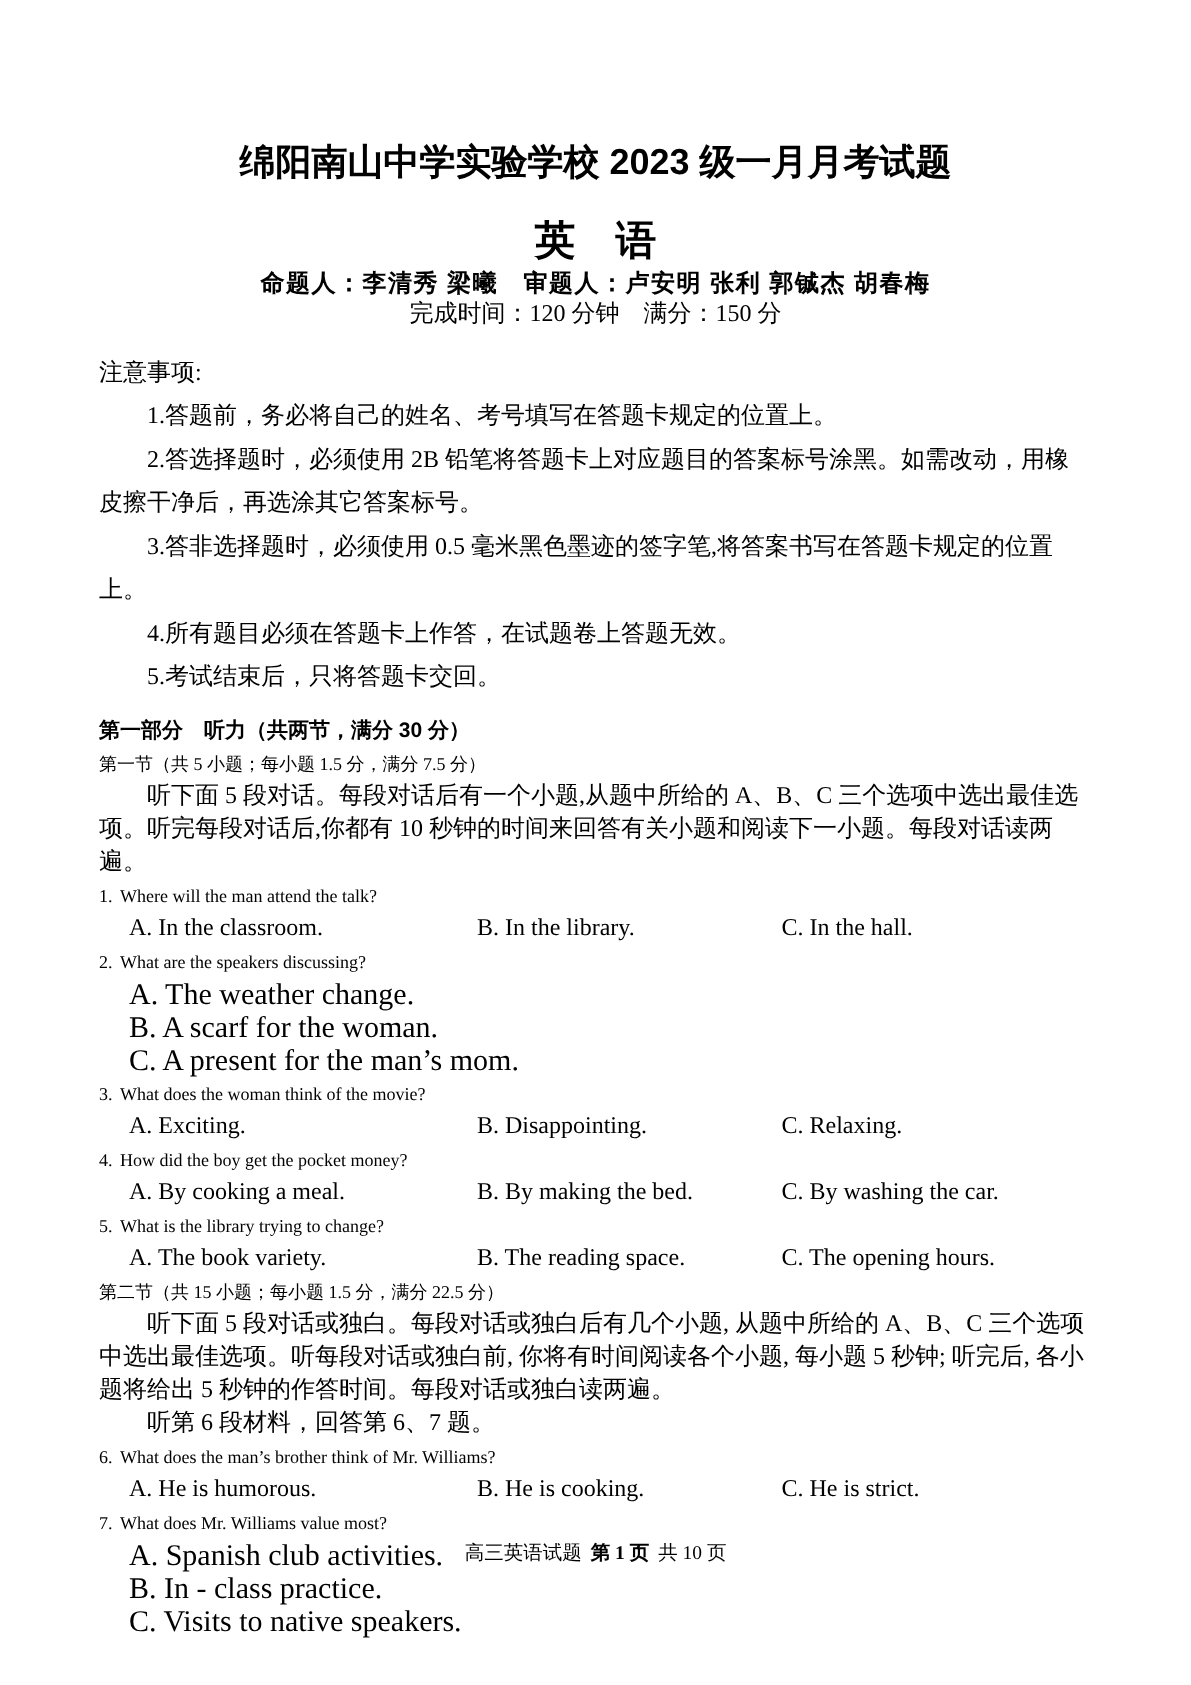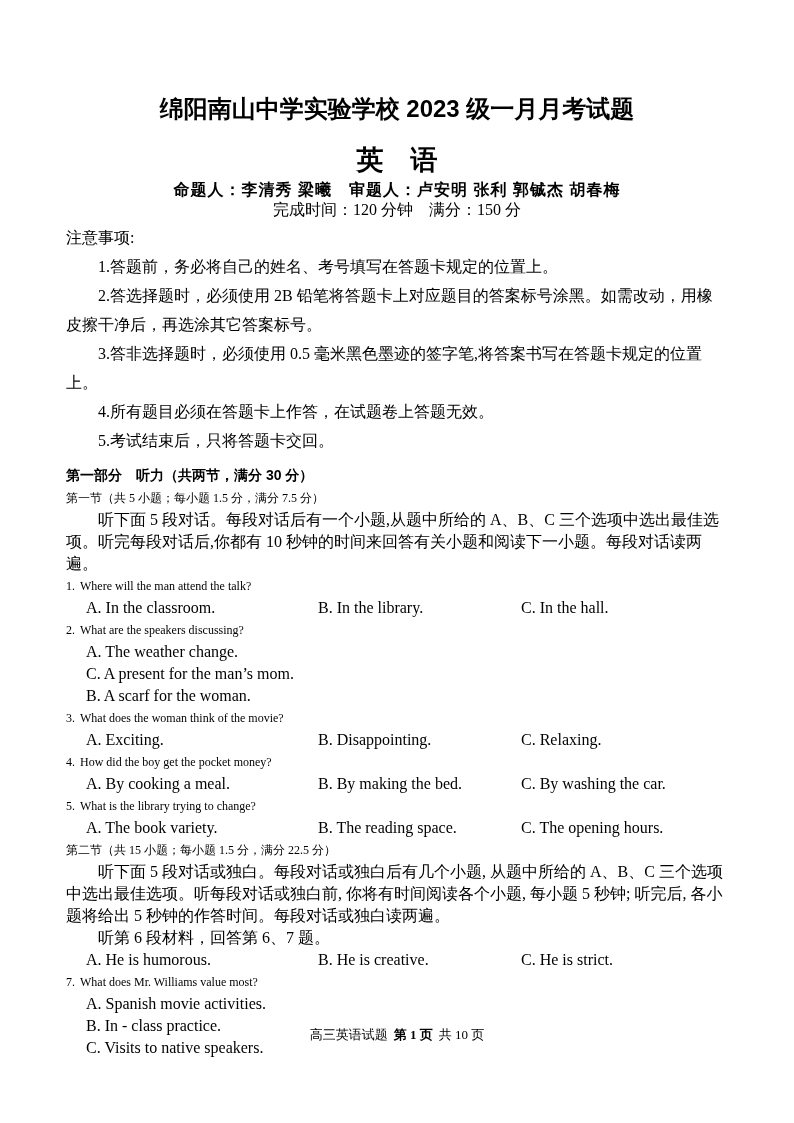--- a/index.html
+++ b/index.html
@@ -25,36 +25,36 @@
     font-family:"Liberation Sans","DejaVu Sans",sans-serif;
     font-size:27px; line-height:34px; margin-top:19px;
   }
   .hdr-setters {
     text-align:center; font-weight:bold;
     font-family:"Liberation Sans","DejaVu Sans",sans-serif;
     font-size:16px; line-height:20px; margin-top:3px; letter-spacing:1px;
   }
   .hdr-timing { text-align:center; font-size:16px; line-height:20px; }
 
-  .notice { margin-top:3px; font-size:16px; line-height:29px; }
+  .notice { margin-top:14px; font-size:16px; line-height:29px; }
   .notice .item { text-indent:2em; }
 
   .part-heading {
     font-family:"Liberation Sans","DejaVu Sans",sans-serif;
     font-weight:bold; font-size:14px; line-height:24px; margin-top:8px;
   }
   .tline { font-size:12px; line-height:22px; }
   .instr { font-size:16px; line-height:22px; text-indent:2em; }
 
   .question .qnum { margin-right:5px; }
   .opts-row { display:flex; padding-left:20px; font-size:16px; line-height:22px; }
   .opts-row .c0 { width:232px; }
   .opts-row .c1 { width:203px; }
   .opts-row .c2 { flex:1; }
-  .opts-stack .opt { padding-left:20px; font-size:16px; line-height:22px; }
+  .opts-stack .opt { padding-left:20px; font-size:20px; line-height:22px; }
 
   .page-footer {
     position:absolute; top:1026px; left:0; width:100%;
     text-align:center; font-size:13px; line-height:18px;
   }
   .page-footer span { margin:0 3px; }
   .page-footer .pg-bold { font-weight:bold; }
 </style>
 </head>
 <body>
@@ -88,22 +88,22 @@
       <span class="c0">A. In the classroom.</span>
       <span class="c1">B. In the library.</span>
       <span class="c2">C. In the hall.</span>
     </div>
 
     <div class="tline question">
       <span class="qnum">2.</span><span>What are the speakers discussing?</span>
     </div>
     <div class="opts-stack">
       <div class="opt">A. The weather change.</div>
+      <div class="opt">B. A scarf for the woman.</div>
       <div class="opt">C. A present for the man’s mom.</div>
-      <div class="opt">B. A scarf for the woman.</div>
     </div>
 
     <div class="tline question">
       <span class="qnum">3.</span><span>What does the woman think of the movie?</span>
     </div>
     <div class="opts-row">
       <span class="c0">A. Exciting.</span>
       <span class="c1">B. Disappointing.</span>
       <span class="c2">C. Relaxing.</span>
     </div>
@@ -123,31 +123,34 @@
     <div class="opts-row">
       <span class="c0">A. The book variety.</span>
       <span class="c1">B. The reading space.</span>
       <span class="c2">C. The opening hours.</span>
     </div>
 
     <div class="tline">第二节（共 15 小题；每小题 1.5 分，满分 22.5 分）</div>
     <p class="instr">听下面 5 段对话或独白。每段对话或独白后有几个小题, 从题中所给的 A、B、C 三个选项中选出最佳选项。听每段对话或独白前, 你将有时间阅读各个小题, 每小题 5 秒钟; 听完后, 各小题将给出 5 秒钟的作答时间。每段对话或独白读两遍。</p>
     <p class="instr">听第 6 段材料，回答第 6、7 题。</p>
 
+    <div class="tline question">
+      <span class="qnum">6.</span><span>What does the man’s brother think of Mr. Williams?</span>
+    </div>
     <div class="opts-row">
       <span class="c0">A. He is humorous.</span>
-      <span class="c1">B. He is creative.</span>
+      <span class="c1">B. He is cooking.</span>
       <span class="c2">C. He is strict.</span>
     </div>
 
     <div class="tline question">
       <span class="qnum">7.</span><span>What does Mr. Williams value most?</span>
     </div>
     <div class="opts-stack">
-      <div class="opt">A. Spanish movie activities.</div>
+      <div class="opt">A. Spanish club activities.</div>
       <div class="opt">B. In - class practice.</div>
       <div class="opt">C. Visits to native speakers.</div>
     </div>
 
   </div>
 
   <div class="page-footer">
     <span>高三英语试题</span><span class="pg-bold">第 1 页</span><span>共 10 页</span>
   </div>
 </div>

